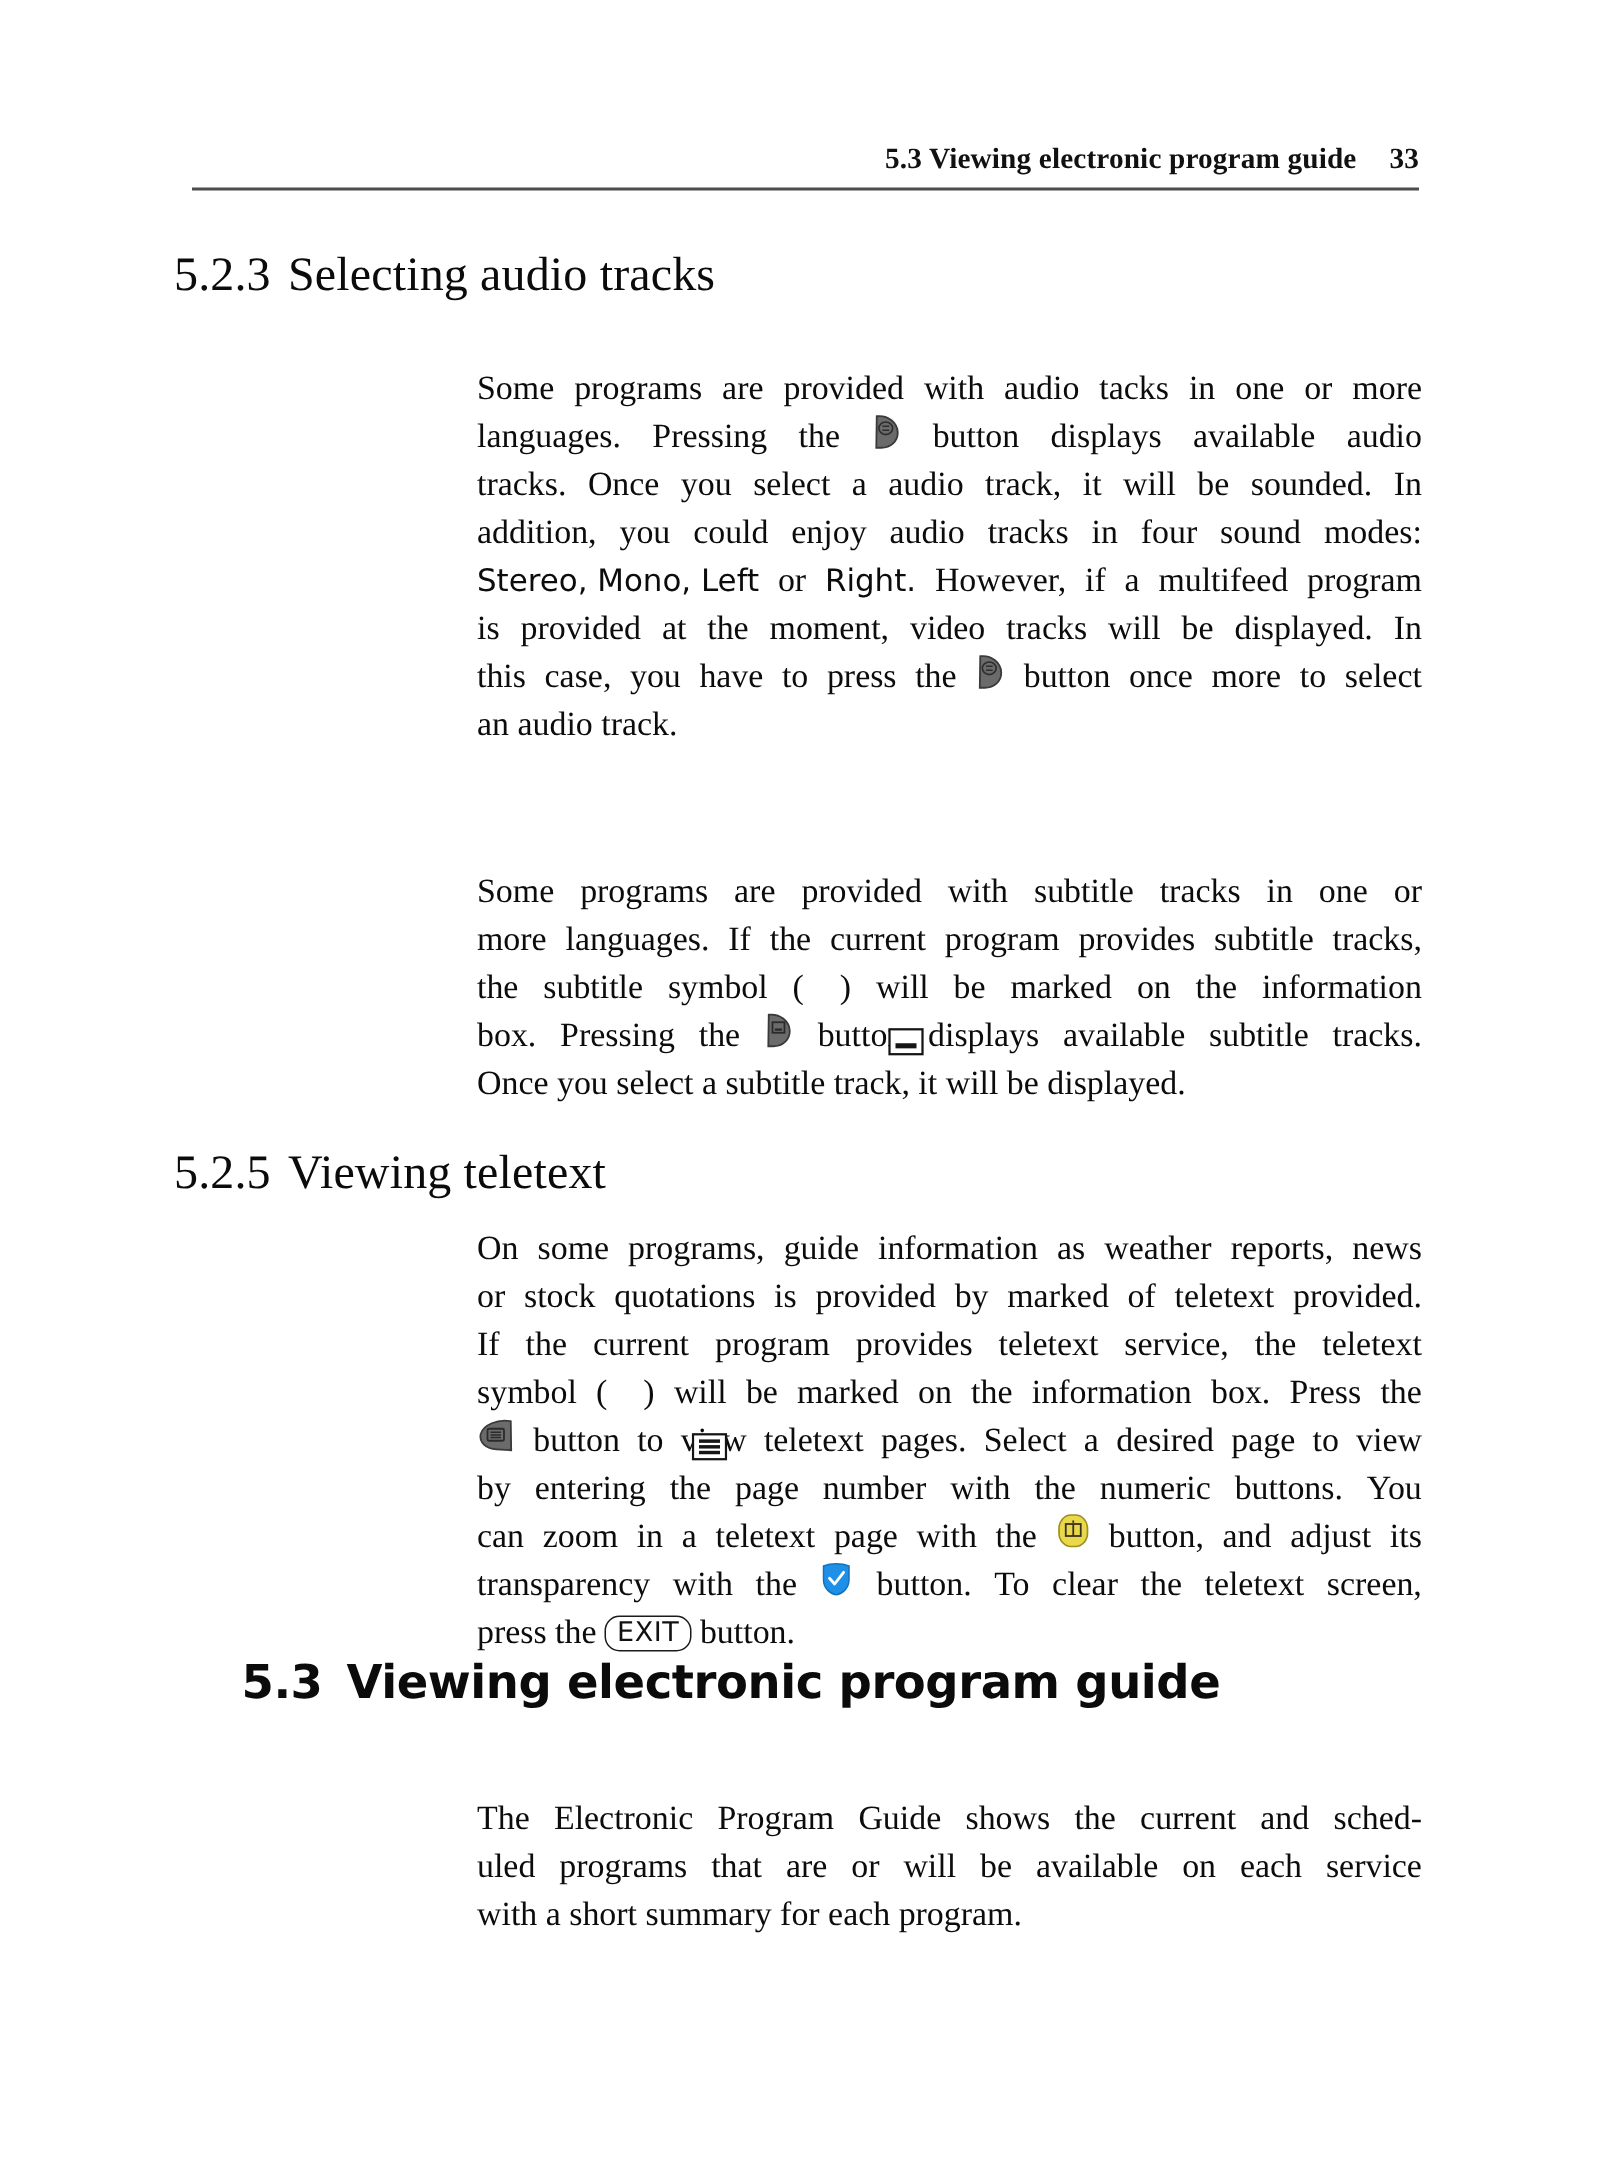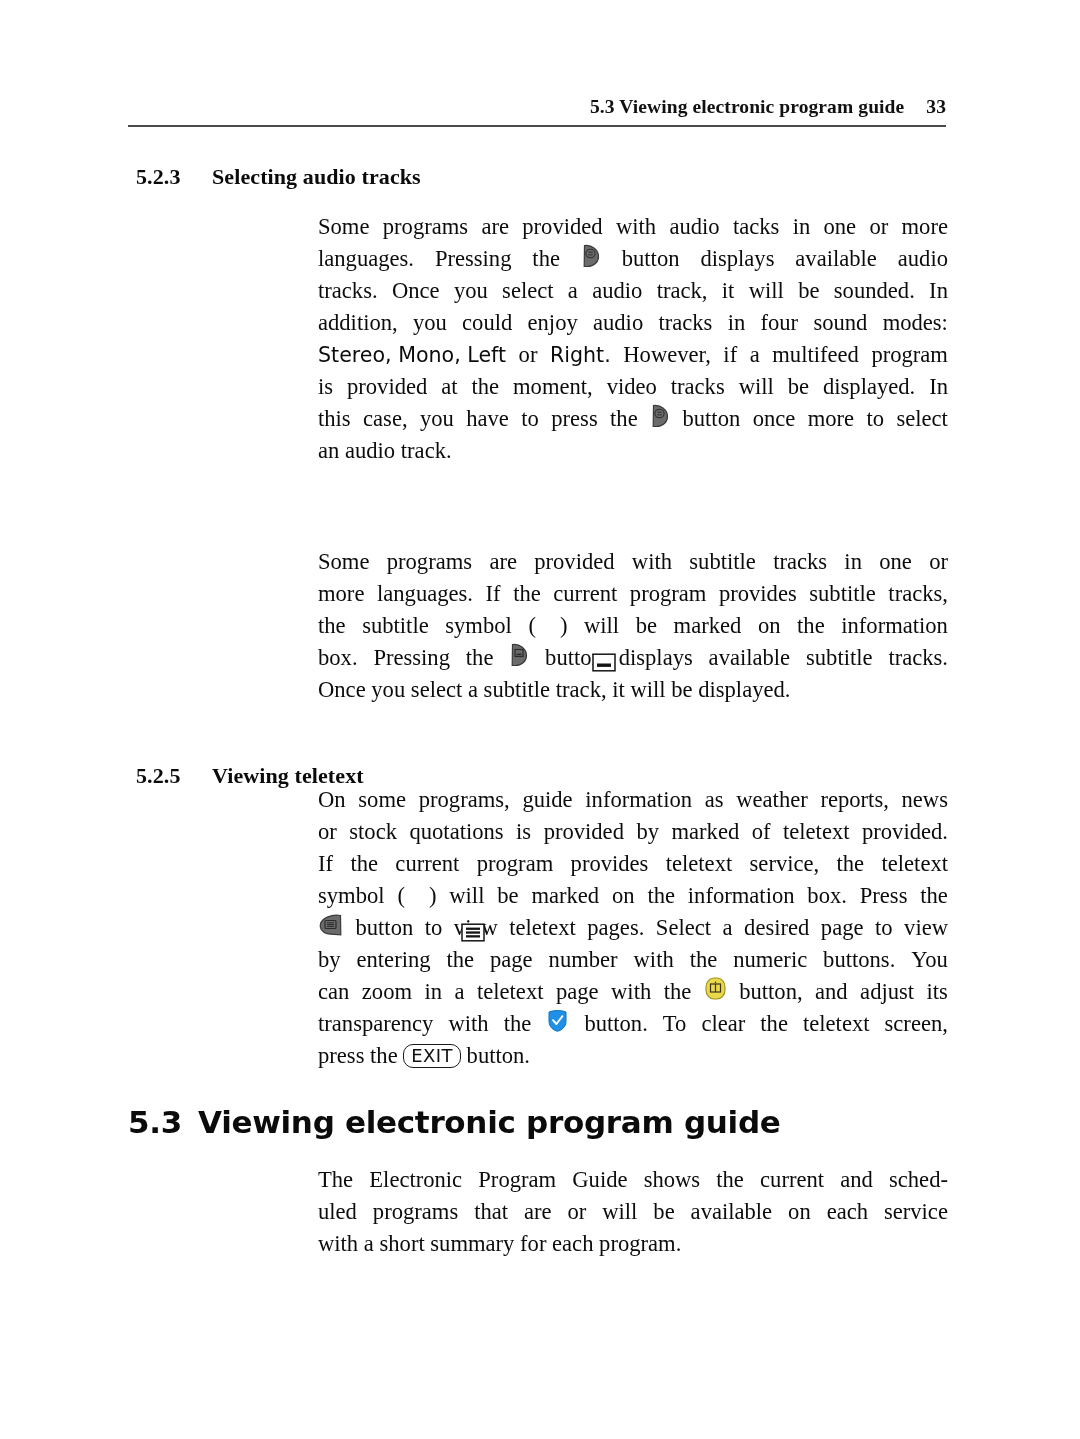--- a/index.html
+++ b/index.html
@@ -48,23 +48,23 @@
     left: 128px;
     top: 125px;
     width: 818px;
     height: 1.6px;
     background: #4c4c4c;
   }
 
   
   .h3 {
     position: absolute;
-    left: 136px;
-    font-weight: bold;
-    font-size: 22px;
+    left: 116px;
+    font-weight: normal;
+    font-size: 32px;
     color: #0b0b0b;
     white-space: nowrap;
     letter-spacing: 0.1px;
   }
   .h3 .num {
     display: inline-block;
     width: 76px;
   }
   .h2 {
     position: absolute;
@@ -72,31 +72,33 @@
     font-family: "DejaVu Sans", "Liberation Sans", sans-serif;
     font-weight: bold;
     font-size: 31px;
     color: #0b0b0b;
     white-space: nowrap;
     letter-spacing: -0.3px;
   }
   .h2 .num {
     display: inline-block;
     width: 70px;
+    margin-left: 33px;
   }
 
   
   .para {
     position: absolute;
     left: 318px;
     width: 630px;
     font-size: 22.6px;
     line-height: 32px;
     color: #0c0c0c;
     text-align: justify;
+    margin-top: 32px;
   }
   .para .line {
     display: block;
     white-space: nowrap;
   }
   
   .line.j {
     display: flex;
     justify-content: space-between;
   }

